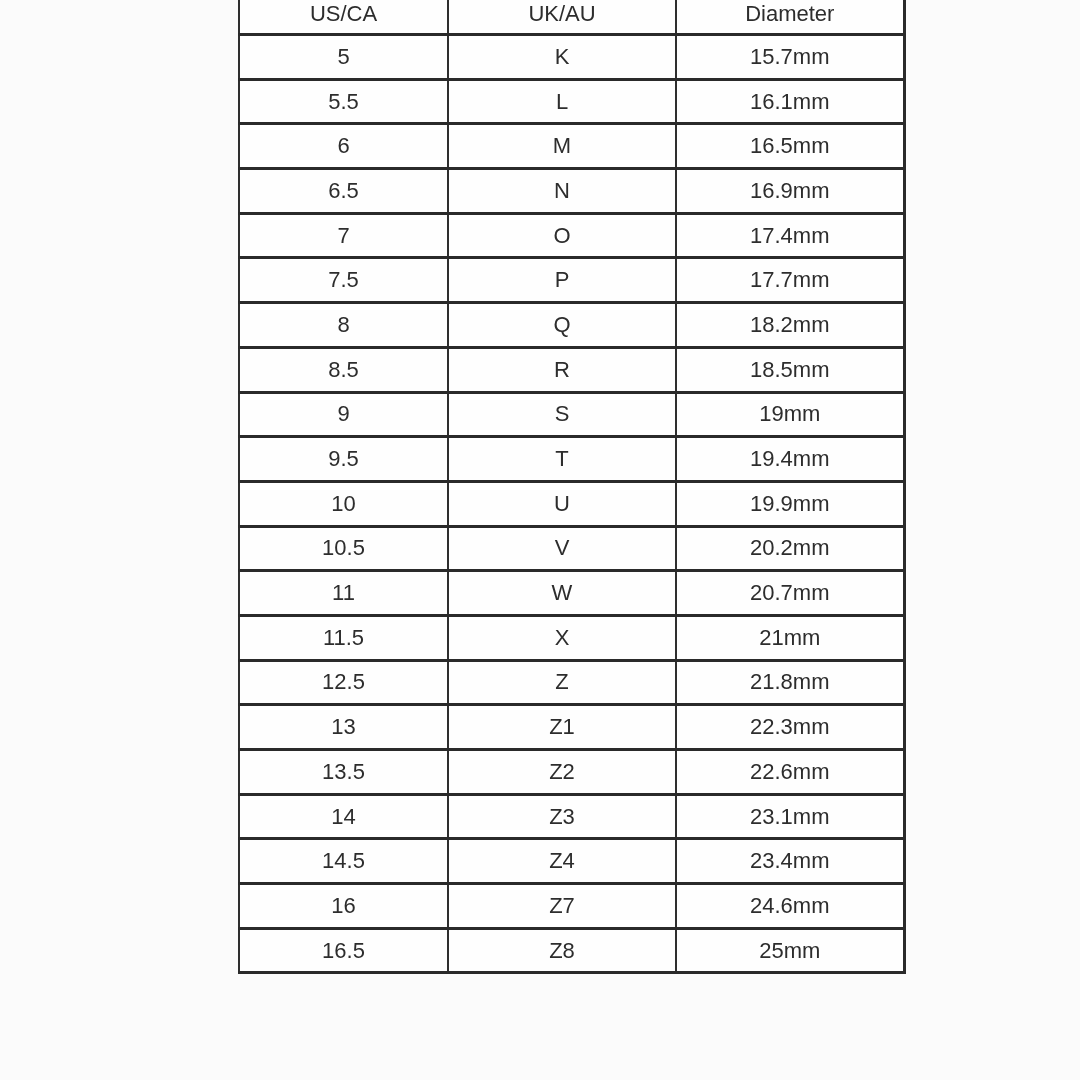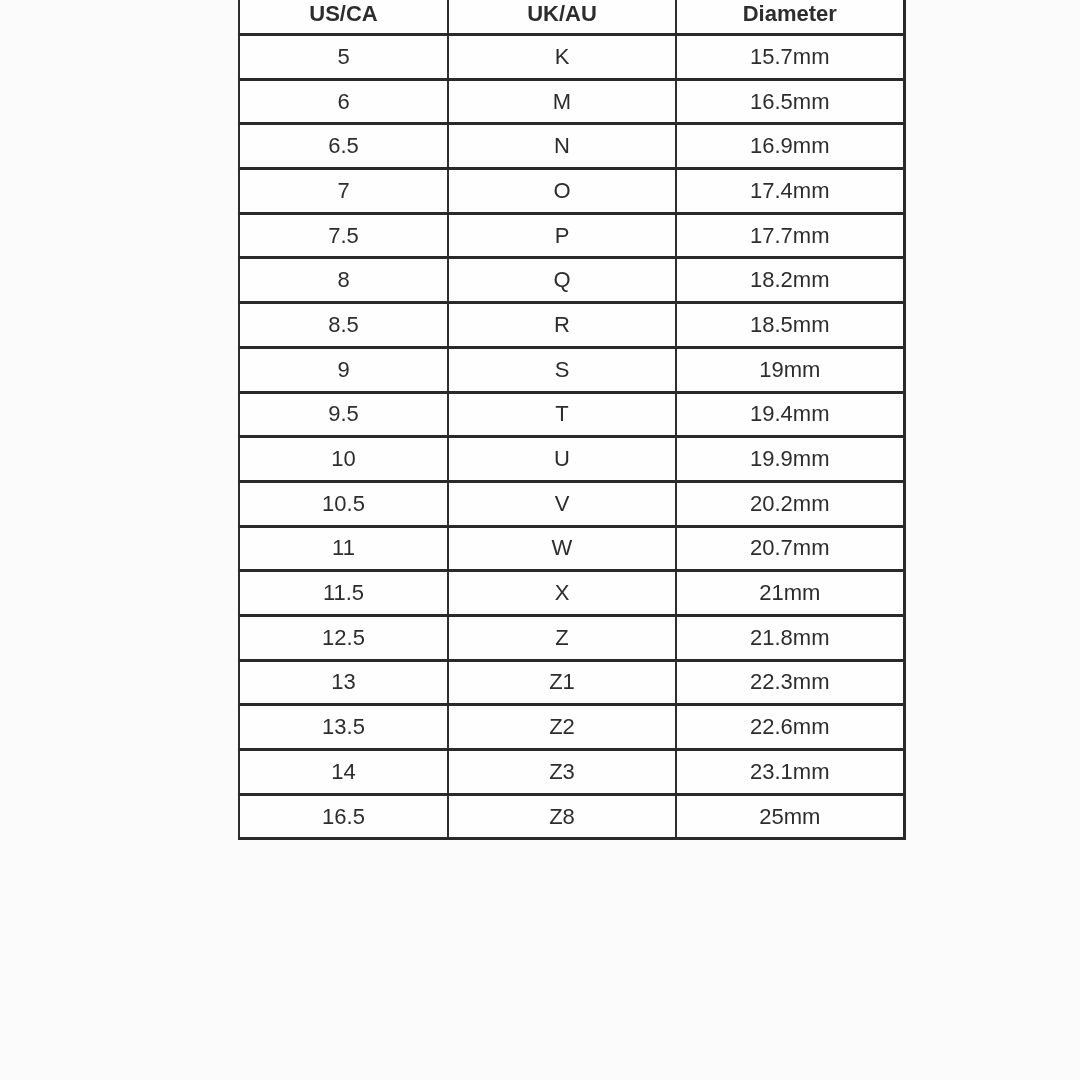--- a/index.html
+++ b/index.html
@@ -36,21 +36,21 @@
     vertical-align: middle;
     color: #2d2d2d;
     font-size: 22px;
     padding: 0;
     border-bottom: 3px solid #2a2a2a;
     white-space: nowrap;
     overflow: hidden;
   }
   th {
     height: 33px;
-    font-weight: bold;
+    font-weight: normal;
     line-height: 28px;
     vertical-align: top;
   }
   td { height: 41.7px; }
   th.c0, td.c0, th.c1, td.c1 {
     border-right: 2px solid #2e2e2e;
   }
 </style>
 </head>
 <body>
@@ -67,20 +67,25 @@
         <th class="c0">US/CA</th>
         <th class="c1">UK/AU</th>
         <th class="c2">Diameter</th>
       </tr>
     </thead>
     <tbody>
         <tr>
           <td class="c0">5</td>
           <td class="c1">K</td>
           <td class="c2">15.7mm</td>
+        </tr>
+        <tr>
+          <td class="c0">5.5</td>
+          <td class="c1">L</td>
+          <td class="c2">16.1mm</td>
         </tr>
         <tr>
           <td class="c0">6</td>
           <td class="c1">M</td>
           <td class="c2">16.5mm</td>
         </tr>
         <tr>
           <td class="c0">6.5</td>
           <td class="c1">N</td>
           <td class="c2">16.9mm</td>
@@ -149,19 +154,29 @@
           <td class="c0">13.5</td>
           <td class="c1">Z2</td>
           <td class="c2">22.6mm</td>
         </tr>
         <tr>
           <td class="c0">14</td>
           <td class="c1">Z3</td>
           <td class="c2">23.1mm</td>
         </tr>
         <tr>
+          <td class="c0">14.5</td>
+          <td class="c1">Z4</td>
+          <td class="c2">23.4mm</td>
+        </tr>
+        <tr>
+          <td class="c0">16</td>
+          <td class="c1">Z7</td>
+          <td class="c2">24.6mm</td>
+        </tr>
+        <tr>
           <td class="c0">16.5</td>
           <td class="c1">Z8</td>
           <td class="c2">25mm</td>
         </tr>
       </tbody>
   </table>
 </div>
 
 </body></html>

